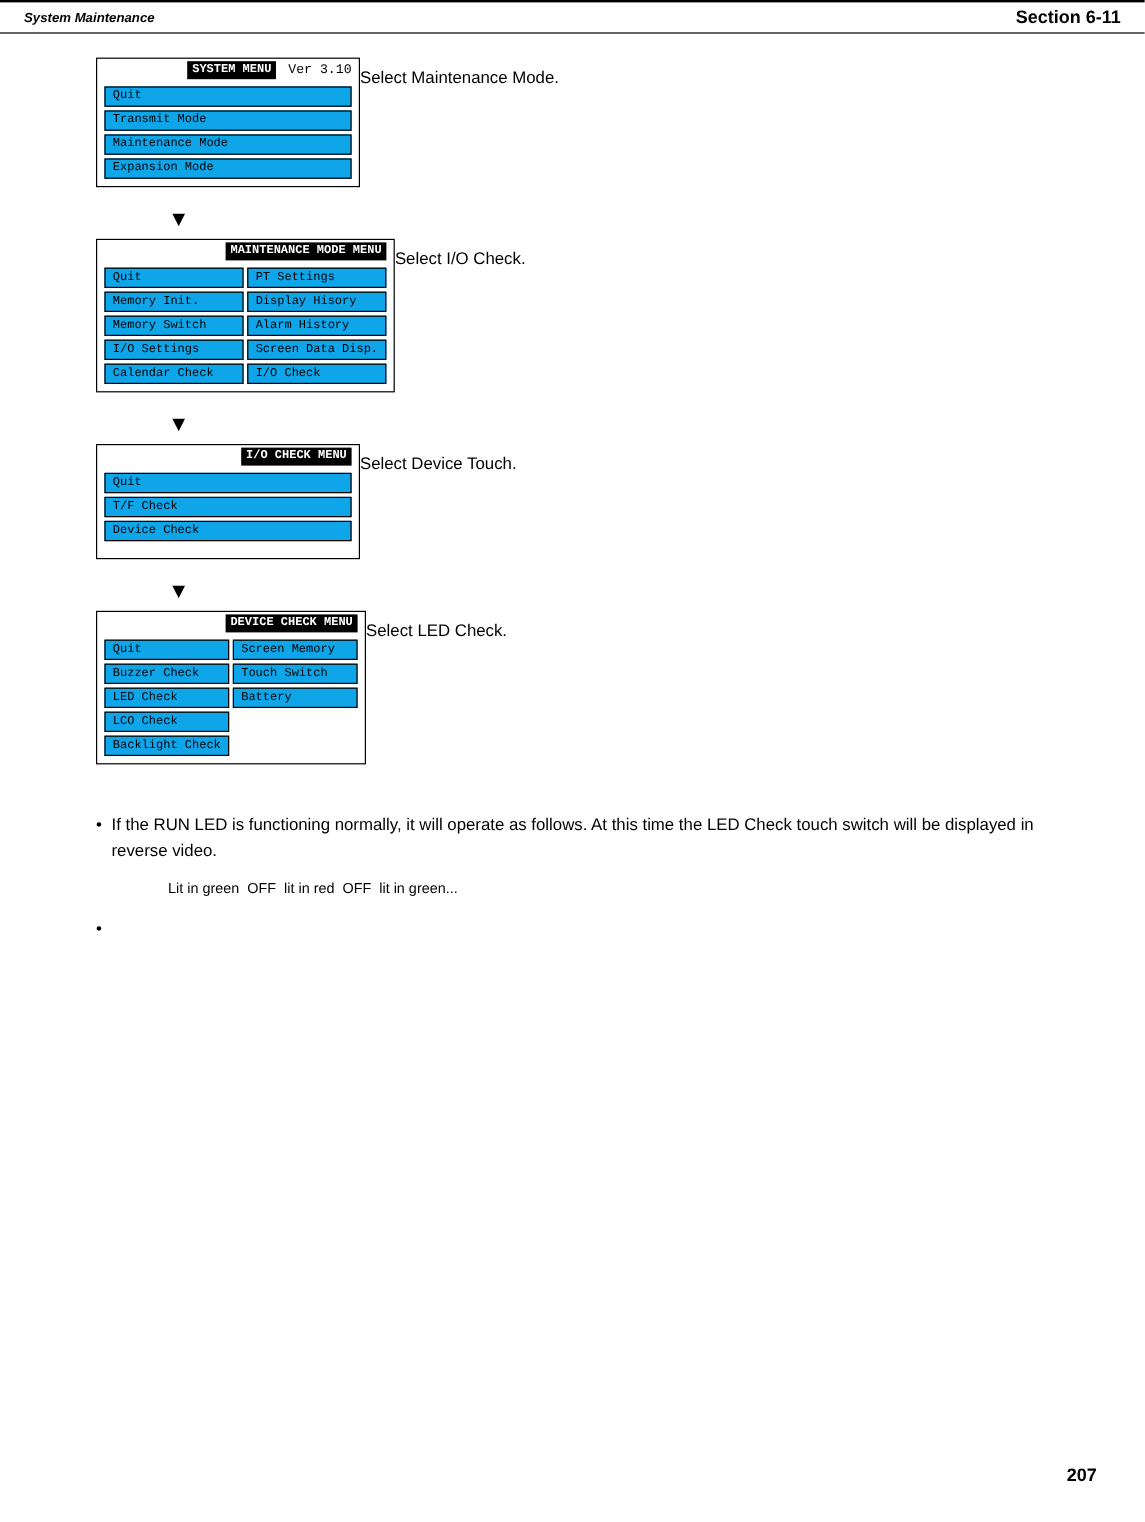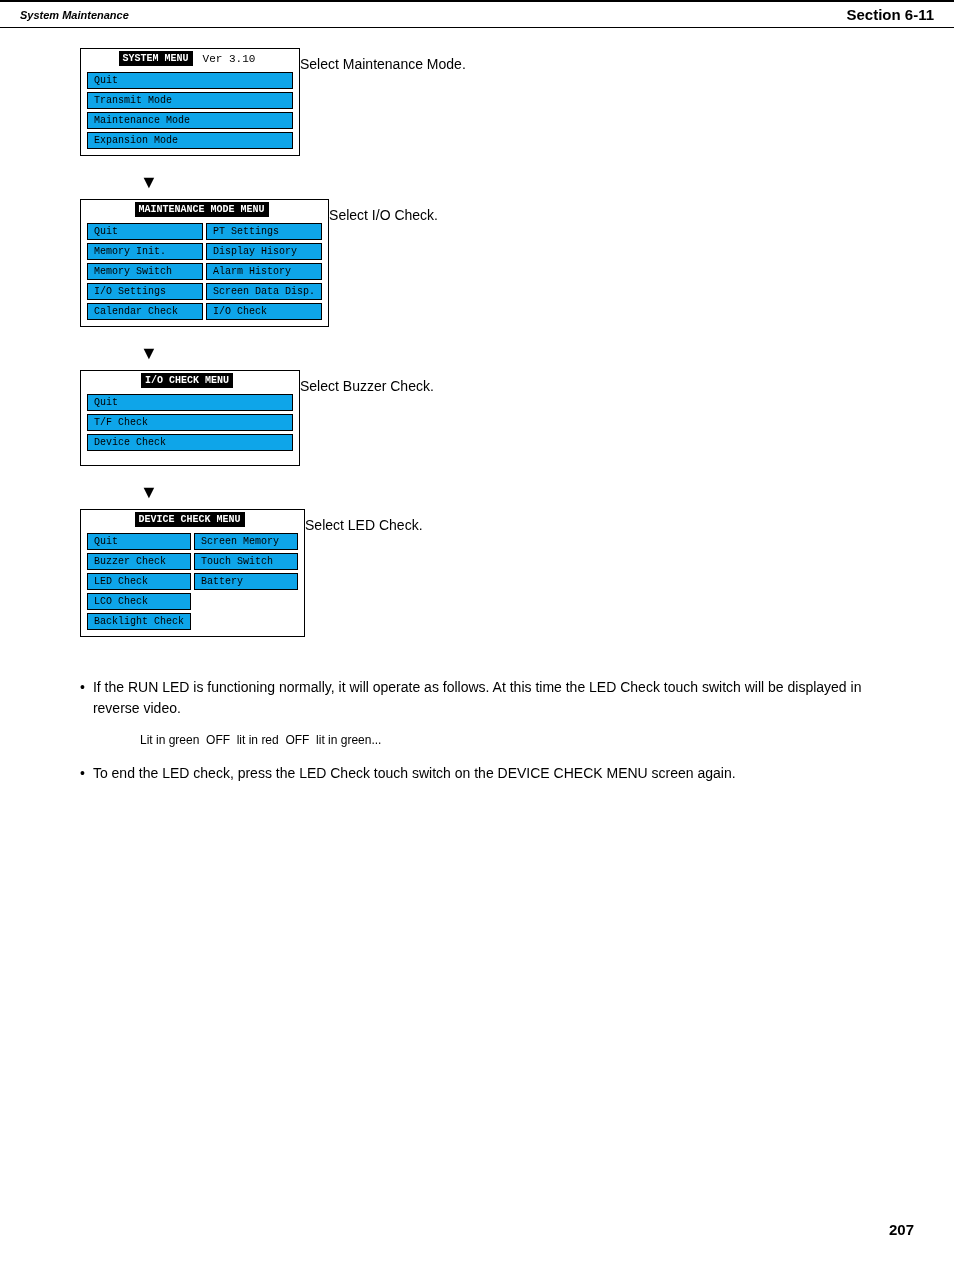--- a/index.html
+++ b/index.html
@@ -72,21 +72,21 @@
       font-size: 10px;
       font-family: 'Courier New', monospace;
       padding: 2px 4px;
       font-weight: bold;
       display: inline-block;
     }
 
     .menu-title-row {
       display: flex;
       align-items: center;
-      justify-content: center;
+      justify-content: flex-end;
       padding: 2px 6px 2px 0;
     }
 
     .ver-text {
       font-family: 'Courier New', monospace;
       font-size: 11px;
       margin-left: 10px;
     }
 
     .menu-items {
@@ -231,21 +231,21 @@
         <div class="menu-title-row">
           <span class="menu-title">I/O CHECK MENU</span>
         </div>
         <div class="menu-items">
           <button class="menu-button">Quit</button>
           <button class="menu-button">T/F Check</button>
           <button class="menu-button">Device Check</button>
         </div>
         <div class="menu-spacer"></div>
       </div>
-      <span class="right-label">Select Buzzer Check.</span>
+      <span class="right-label">Select Device Touch.</span>
     </div>
 
     <span class="arrow-down">▼</span>
 
     <div class="diagram-row">
       <div class="menu-box">
         <div class="menu-title-row">
           <span class="menu-title">DEVICE CHECK MENU</span>
         </div>
         <div class="two-col-grid">
@@ -269,20 +269,19 @@
   <div class="footer-notes">
 
     <div class="bullet-item">
       <span class="bullet-dot">•</span>
       <span>If the RUN LED is functioning normally, it will operate as follows. At this time the LED Check touch switch will be displayed in reverse video.</span>
     </div>
     <div class="indented-text">Lit in green&nbsp; OFF&nbsp; lit in red&nbsp; OFF&nbsp; lit in green...</div>
 
     <div class="bullet-item">
       <span class="bullet-dot">•</span>
-      <span>To end the LED check, press the LED Check touch switch on the DEVICE CHECK MENU screen again.</span>
     </div>
 
   </div>
 
 </div>
 
 <div class="page-number">207</div>
 
 </body></html>

